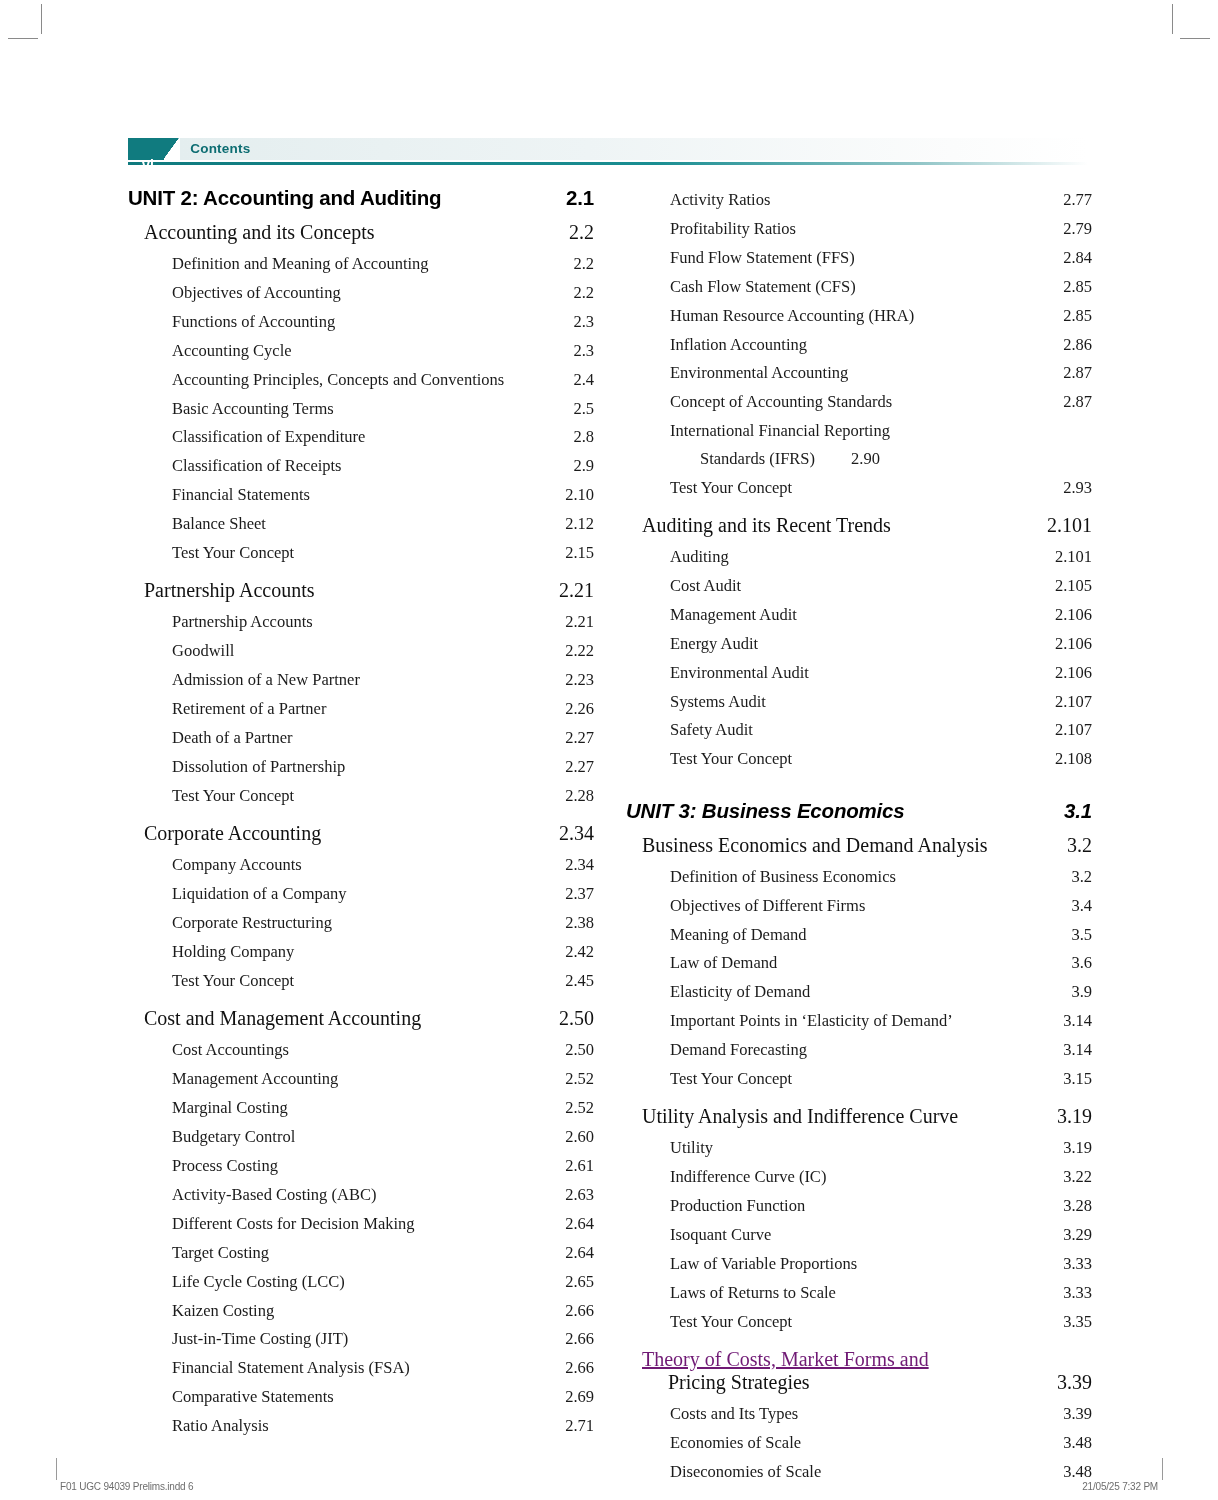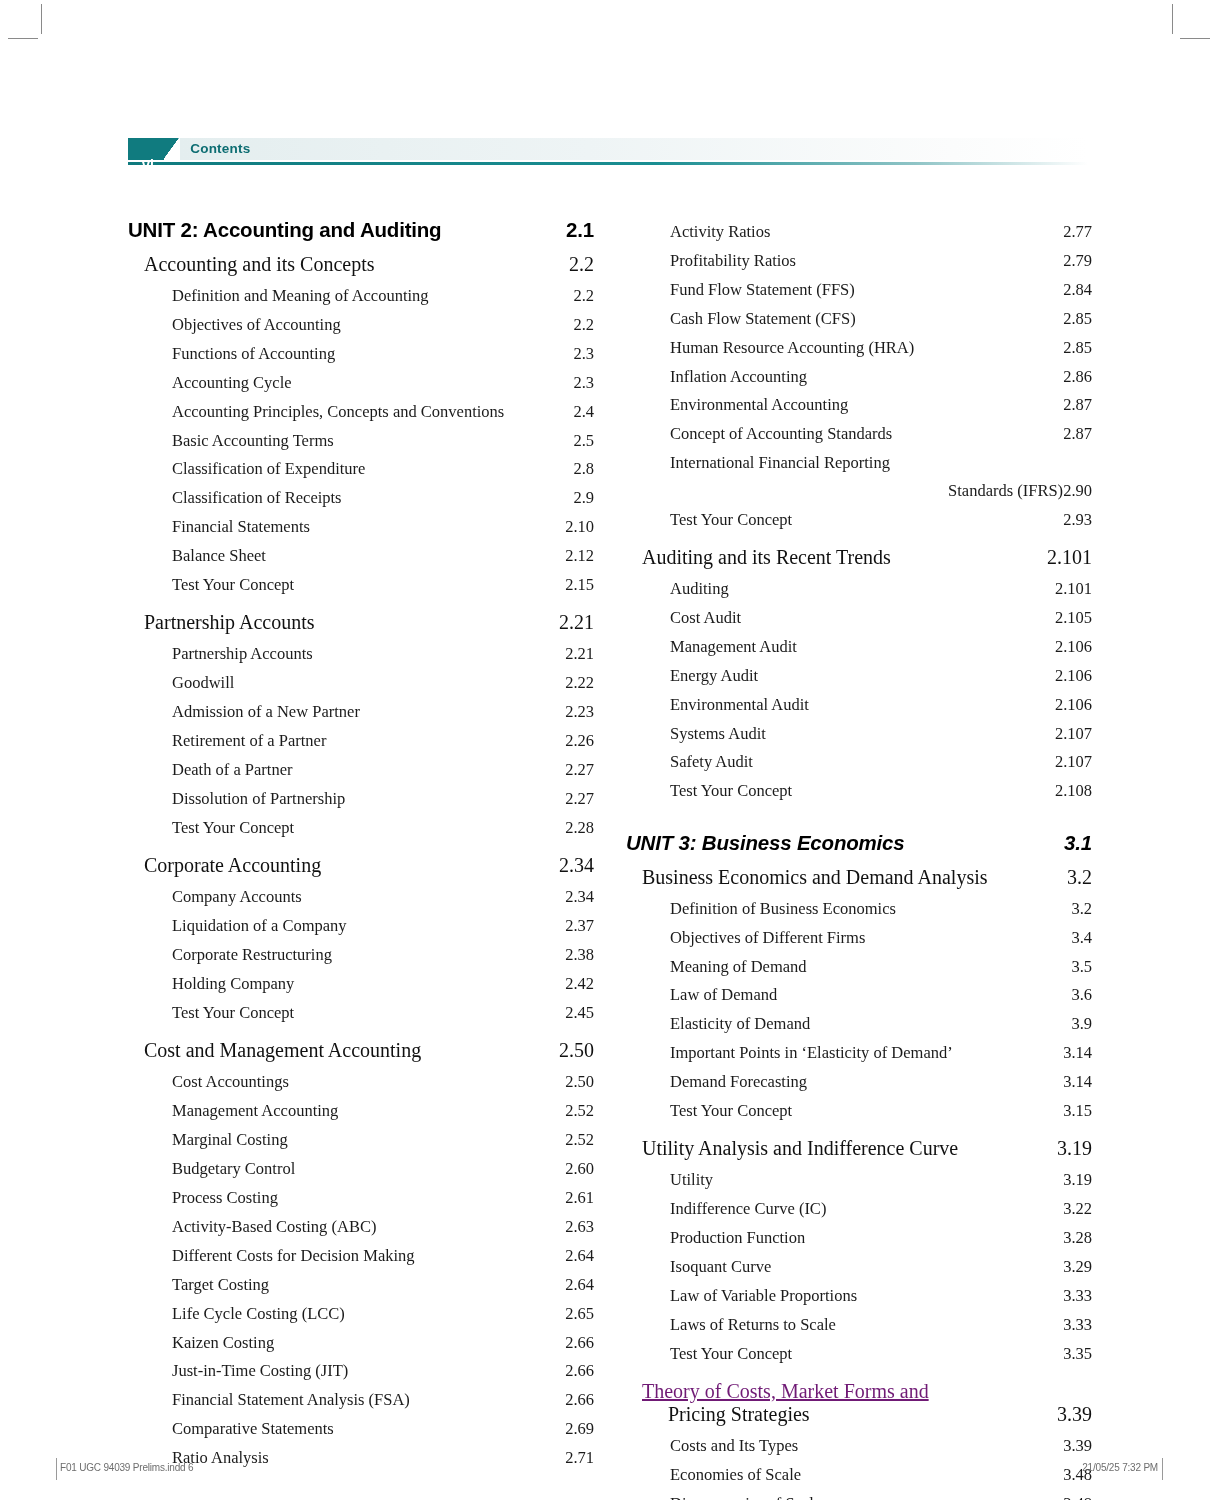--- a/index.html
+++ b/index.html
@@ -72,21 +72,20 @@
   
   .columns {
     position: absolute;
     top: 186px;
     left: 0;
     width: 1218px;
   }
   .col {
     position: absolute;
     top: 0;
-    margin-top: 32px;
   }
   .col-left  { left: 128px;  width: 466px; }
   .col-right { left: 626px;  width: 466px; }
 
   
   .row {
     display: flex;
     align-items: baseline;
     justify-content: space-between;
   }
@@ -145,40 +144,41 @@
     margin-left: 44px;
     margin-bottom: 1.5px;
     font-size: 16.5px;
     line-height: 27.4px;
     color: #1b1b1b;
   }
   .ent-wrap .line1 { white-space: nowrap; }
   .ent-wrap .line2 {
     display: flex;
     align-items: baseline;
-    justify-content: flex-end;
+    justify-content: flex-start;
     padding-left: 30px;
+    gap: 36px;
   }
 
   .gap-before-unit { margin-top: 26px; font-style: italic; }
   .gap-before-sec  { margin-top: 13px; }
 
   
   .footer {
     position: absolute;
     left: 60px;
     right: 60px;
     top: 1462px;
     height: 30px;
     font-family: "Liberation Sans", sans-serif;
     font-size: 10px;
     color: #6e6e6e;
     display: flex;
     justify-content: space-between;
-    align-items: flex-start;
+    align-items: flex-end;
     gap: 15px;
   }
   .footer-left  { letter-spacing: -0.2px; }
   .footer-right { letter-spacing: -0.2px; }
   .footer-tick {
     position: absolute;
     width: 1px;
     height: 22px;
     background: #9a9a9a;
     top: 1458px;

